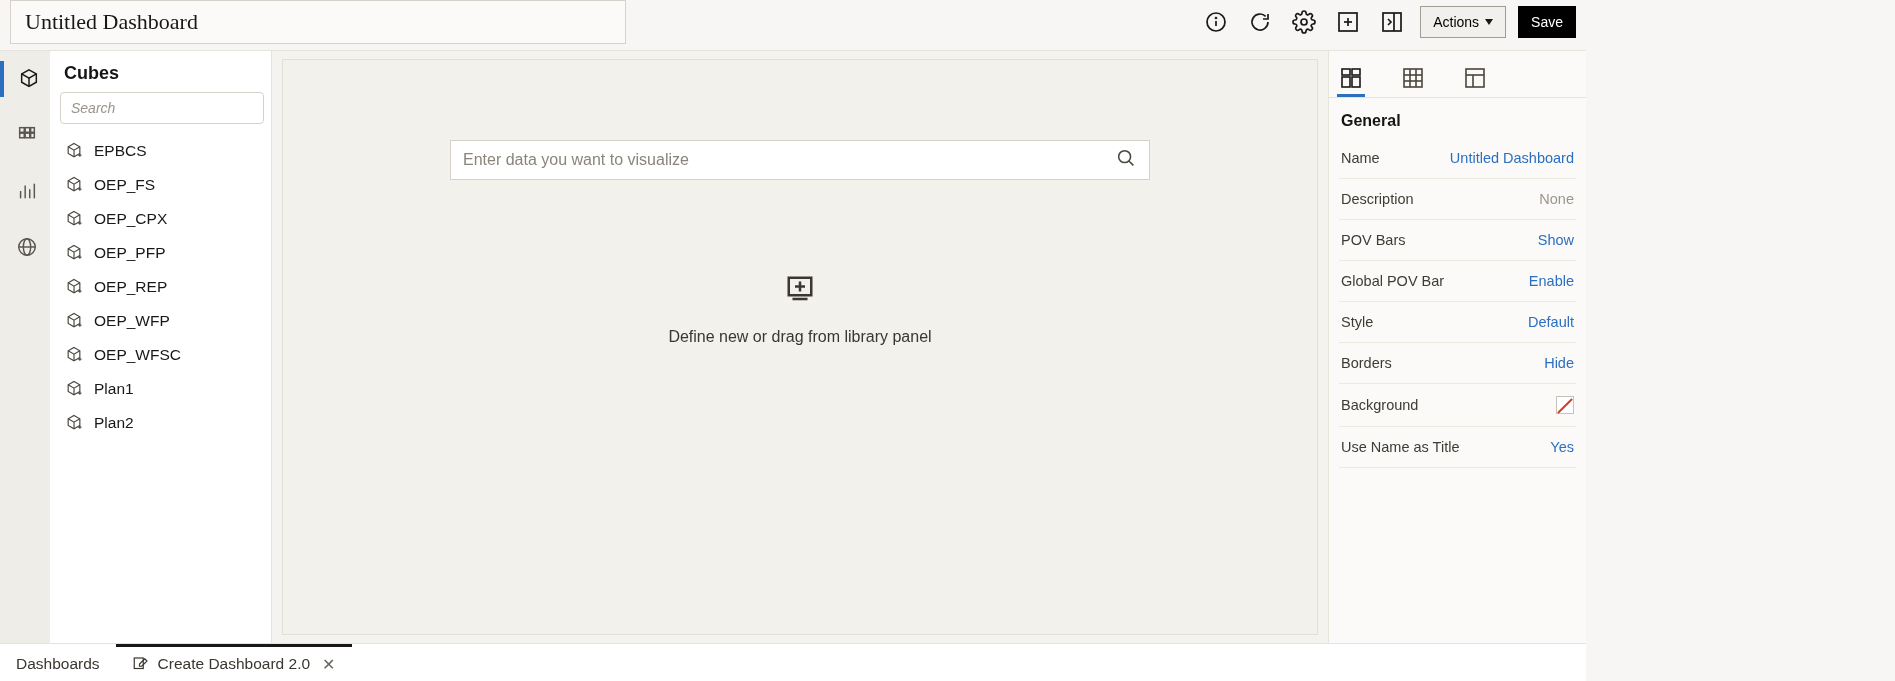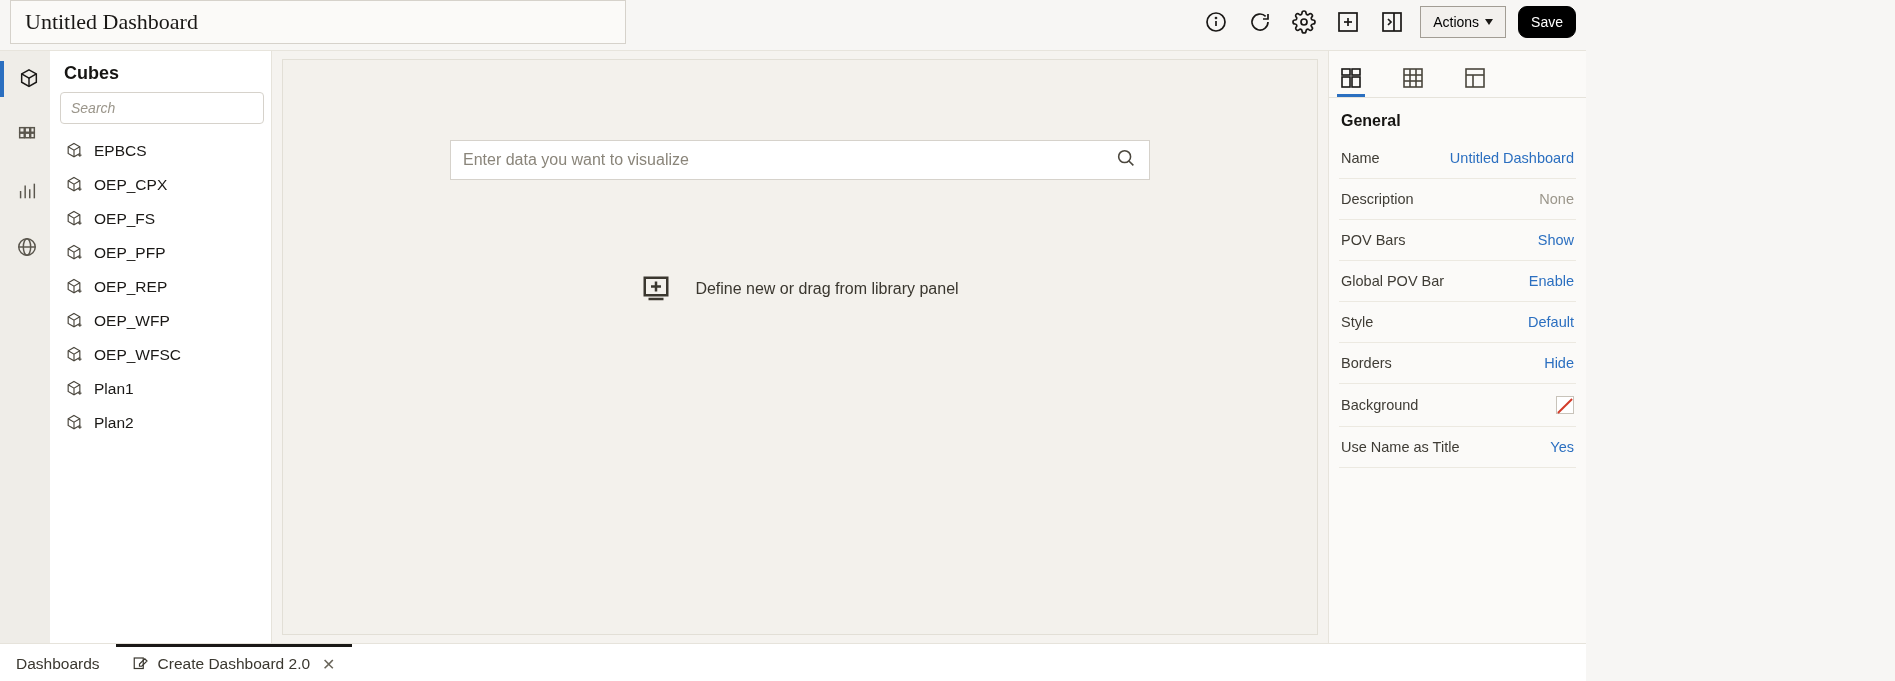--- a/index.html
+++ b/index.html
@@ -7,21 +7,21 @@
 .app { display: flex; flex-direction: column; height: 681px; width: 1586px; }
 
 
 .topbar { display: flex; align-items: flex-start; justify-content: space-between; padding: 0 10px; height: 50px; }
 .title-input { flex: 0 0 616px; height: 44px; border: 1px solid #d6d2cb; background: #fbfaf8; font-size: 22px; font-family: Georgia, 'Times New Roman', serif; padding: 0 14px; color: #1a1816; }
 .topbar-right { display: flex; align-items: center; gap: 12px; padding-top: 6px; }
 .icon-btn { width: 32px; height: 32px; display: inline-flex; align-items: center; justify-content: center; cursor: pointer; color: #1a1816; }
 .icon-btn svg { width: 24px; height: 24px; stroke: currentColor; fill: none; stroke-width: 1.7; }
 .btn { height: 32px; padding: 0 12px; border: 1px solid #a29d94; background: #f2f0ed; font-size: 14px; cursor: pointer; display: inline-flex; align-items: center; gap: 6px; }
 .btn .caret { width: 0; height: 0; border-left: 4px solid transparent; border-right: 4px solid transparent; border-top: 6px solid #1a1816; }
-.btn.primary { background: #000; color: #fff; border-color: #000; border-radius: 9px; }
+.btn.primary { background: #000; color: #fff; border-color: #000; }
 
 
 .main { flex: 1 1 auto; display: flex; border-top: 1px solid #e7e4dc; min-height: 0; font-size: 15.5px; }
 
 
 .rail { width: 50px; background: #efede8; display: flex; flex-direction: column; align-items: center; padding-top: 10px; gap: 20px; border-left: 4px solid transparent; }
 .rail-item { width: 50px; height: 36px; display: flex; align-items: center; justify-content: center; cursor: pointer; color: #5a564d; }
 .rail-item.active { border-left: 4px solid #2b6fc0; margin-left: -4px; padding-left: 4px; color: #1a1816; }
 .rail-item svg { width: 22px; height: 22px; stroke: currentColor; fill: none; stroke-width: 1.6; }
 
@@ -35,21 +35,21 @@
 .cube-item { display: flex; align-items: center; gap: 10px; padding: 7px 14px; cursor: pointer; color: #1a1816; }
 .cube-item svg { width: 20px; height: 20px; stroke: #4a463d; fill: none; stroke-width: 1.4; flex: 0 0 20px; }
 
 
 .canvas { flex: 1; background: #f5f3ef; display: flex; padding: 8px 10px; }
 .canvas-inner { flex: 1; border: 1px solid #e2dfd6; background: #f3f1ec; display: flex; flex-direction: column; align-items: center; padding-top: 80px; }
 .viz-search { width: 700px; height: 40px; background: #fff; border: 1px solid #d6d2cb; display: flex; align-items: center; padding: 0 12px; gap: 10px; }
 .viz-search input { flex: 1; border: none; outline: none; font-size: 16px; color: #5a564d; background: transparent; }
 .viz-search input::placeholder { color: #8a857a; }
 .viz-search .ico { color: #4a463d; }
-.drop-hint { margin-top: 94px; display: flex; flex-direction: row; align-items: center; gap: 24px; color: #3a372f; }
+.drop-hint { margin-top: 94px; display: flex; flex-direction: column; align-items: center; gap: 24px; color: #3a372f; }
 .drop-hint svg { width: 30px; height: 30px; stroke: #3a372f; fill: none; stroke-width: 2; }
 .drop-hint span { font-size: 16px; }
 
 
 .props { width: 258px; border-left: 1px solid #e7e4dc; background: #fbfaf8; display: flex; flex-direction: column; }
 .prop-tabs { display: flex; gap: 34px; padding: 10px 8px 0; border-bottom: 1px solid #e6e3db; }
 .prop-tab { height: 36px; display: flex; align-items: center; justify-content: center; cursor: pointer; border-bottom: 3px solid transparent; padding: 0 2px; color: #4a463d; }
 .prop-tab.active { border-bottom-color: #2b6fc0; color: #1a1816; }
 .prop-tab svg { width: 24px; height: 24px; stroke: currentColor; fill: none; stroke-width: 1.6; }
 .prop-section-title { font-size: 16px; font-weight: 700; padding: 14px 12px 8px; }
@@ -180,31 +180,31 @@
             <span>EPBCS</span>
           </div>
         <div class="cube-item">
             <svg viewBox="0 0 24 24">
               <path d="M12 3l7 4v8l-7 4-7-4V7l7-4z"></path>
               <path d="M5 7l7 4 7-4"></path>
               <path d="M12 11v8"></path>
               <line x1="17" y1="17" x2="21" y2="17"></line>
               <line x1="19" y1="15" x2="19" y2="19"></line>
             </svg>
+            <span>OEP_FS</span>
+          </div>
+        <div class="cube-item">
+            <svg viewBox="0 0 24 24">
+              <path d="M12 3l7 4v8l-7 4-7-4V7l7-4z"></path>
+              <path d="M5 7l7 4 7-4"></path>
+              <path d="M12 11v8"></path>
+              <line x1="17" y1="17" x2="21" y2="17"></line>
+              <line x1="19" y1="15" x2="19" y2="19"></line>
+            </svg>
             <span>OEP_CPX</span>
-          </div>
-        <div class="cube-item">
-            <svg viewBox="0 0 24 24">
-              <path d="M12 3l7 4v8l-7 4-7-4V7l7-4z"></path>
-              <path d="M5 7l7 4 7-4"></path>
-              <path d="M12 11v8"></path>
-              <line x1="17" y1="17" x2="21" y2="17"></line>
-              <line x1="19" y1="15" x2="19" y2="19"></line>
-            </svg>
-            <span>OEP_FS</span>
           </div>
         <div class="cube-item">
             <svg viewBox="0 0 24 24">
               <path d="M12 3l7 4v8l-7 4-7-4V7l7-4z"></path>
               <path d="M5 7l7 4 7-4"></path>
               <path d="M12 11v8"></path>
               <line x1="17" y1="17" x2="21" y2="17"></line>
               <line x1="19" y1="15" x2="19" y2="19"></line>
             </svg>
             <span>OEP_PFP</span>

